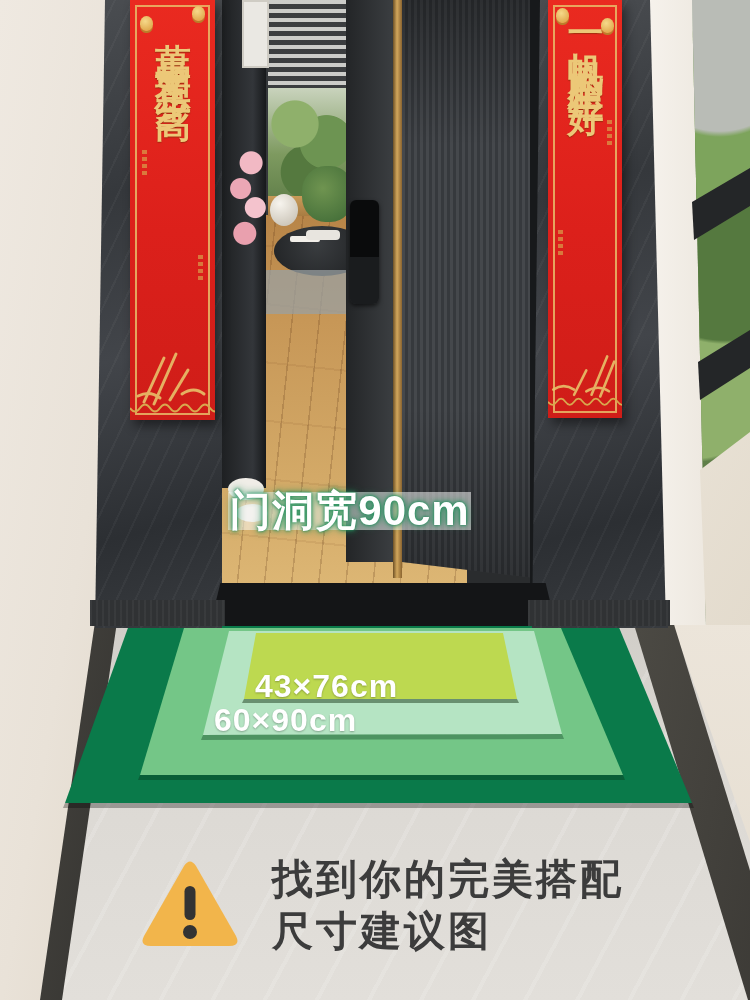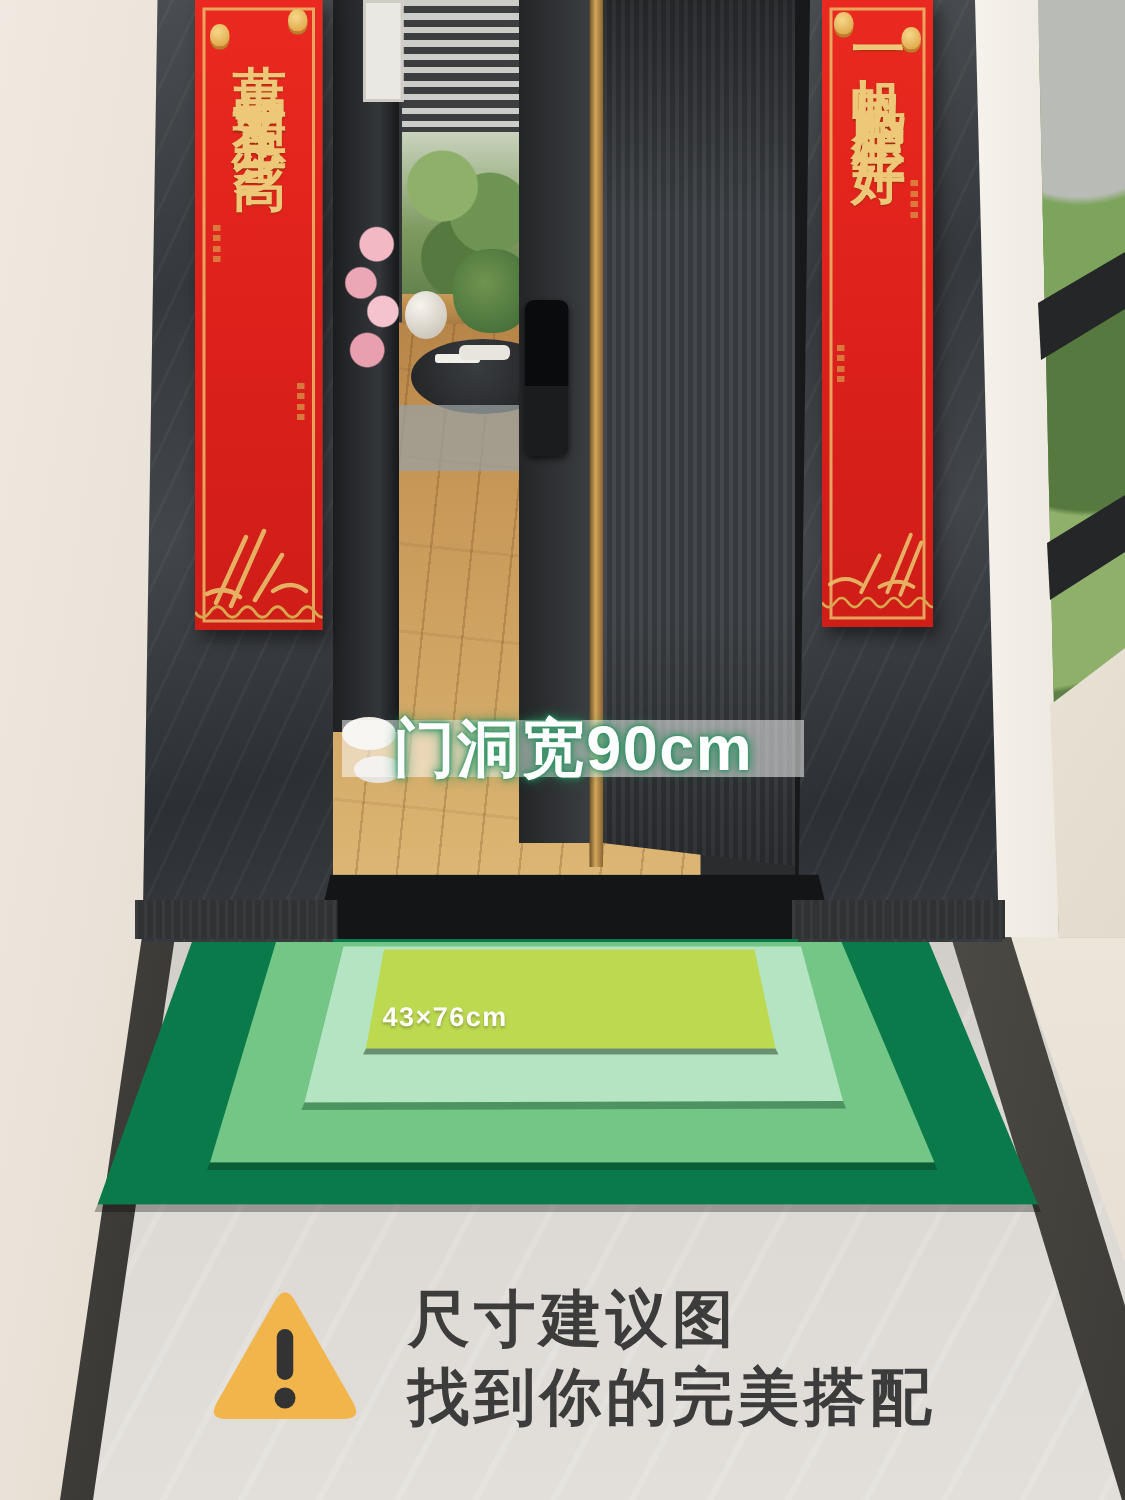--- a/index.html
+++ b/index.html
@@ -111,25 +111,25 @@
   .couplet-left{left:130px;top:0;width:85px;height:420px;}
   .couplet-right{left:548px;top:0;width:74px;height:418px;}
   .lantern{position:absolute;width:13px;height:15px;border-radius:50% 50% 45% 45%;
     background:radial-gradient(circle at 40% 35%,#f6d98a,#d99a3a);box-shadow:0 2px 0 #b97f2a;}
   .seal{position:absolute;width:5px;height:26px;opacity:.65;
     background:repeating-linear-gradient(180deg,#d8a84e 0 4px,transparent 4px 7px);}
   .ornament{position:absolute;bottom:6px;left:0;width:100%;height:78px;}
 
   
   .mats-svg{left:0;top:0;width:750px;height:1000px;}
-  .mat-label{color:#fff;font-weight:600;font-size:18px;letter-spacing:1px;
+  .mat-label{color:#fff;font-weight:600;font-size:32px;letter-spacing:1px;
     text-shadow:0 1px 2px rgba(0,0,0,.28);white-space:nowrap;}
 
   
-  .door-band{left:228px;top:480px;width:308px;height:38px;background:rgba(255,255,255,.52);
+  .door-band{left:228px;top:492px;width:243px;height:38px;background:rgba(255,255,255,.52);
     display:flex;align-items:center;justify-content:center;}
   .door-band-text{font-size:42px;font-weight:bold;color:#fff;letter-spacing:1px;white-space:nowrap;
     text-shadow:0 0 9px rgba(36,143,93,.95),0 0 4px rgba(36,143,93,.9),0 0 2px rgba(36,143,93,.9);}
 
   
   .caption-text{left:272px;top:853px;font-size:41px;line-height:52px;font-weight:bold;
     color:#3c3c3c;letter-spacing:3px;white-space:nowrap;}
   .warn-svg{left:140px;top:858px;}
 </style>
 </head>
@@ -147,20 +147,21 @@
     <polygon points="129,625 618,625 692,803 65,803" fill="#0a7a4a"></polygon>
     <polygon points="65,803 692,803 694,808 63,808" fill="rgba(0,0,0,0.30)"></polygon>
     <polygon points="184,628 561,628 623,775 140,775" fill="#74c687"></polygon>
     <polygon points="140,775 623,775 625,780 138,780" fill="rgba(8,60,34,0.45)"></polygon>
     <polygon points="229,631 534,631 562,734 203,735" fill="#b5e4c3"></polygon>
     <polygon points="203,735 562,734 564,739 201,740" fill="rgba(20,70,40,0.40)"></polygon>
     <polygon points="256,633 503,633 517,699 244,699" fill="#bdd950"></polygon>
     <polygon points="244,699 517,699 519,703 242,703" fill="rgba(30,60,30,0.50)"></polygon>
   </svg>
   <div class="abs mat-label" style="left:255px;top:668px;">43×76cm</div>
+  <div class="abs mat-label" style="left:214px;top:702px;">60×90cm</div>
 
   <div class="abs pillar pillar-left"></div>
 
   <div class="abs interior">
     <div class="abs wood"></div>
     <div class="abs room-back"></div>
     <div class="abs blinds"></div>
     <div class="abs greenery-in"></div>
     <div class="abs sill"></div>
     <div class="abs sphere-lamp"></div>
@@ -234,17 +235,17 @@
   <div class="abs door-band">
     <span class="door-band-text">门洞宽90cm</span>
   </div>
 
   <svg class="abs warn-svg" width="100" height="92" viewBox="0 0 100 92">
     <path d="M44 8 Q50 -1 56 8 L96 78 Q101 88 89 88 L11 88 Q-1 88 4 78 Z" fill="#f2b54b"></path>
     <rect x="44.5" y="28" width="11" height="34" rx="5.5" fill="#333333"></rect>
     <circle cx="50" cy="74" r="7" fill="#333333"></circle>
   </svg>
   <div class="abs caption-text">
+    <div>找到你的完美搭配</div>
     <div>尺寸建议图</div>
-    <div>找到你的完美搭配</div>
   </div>
 
 </div>
 
 </body></html>

